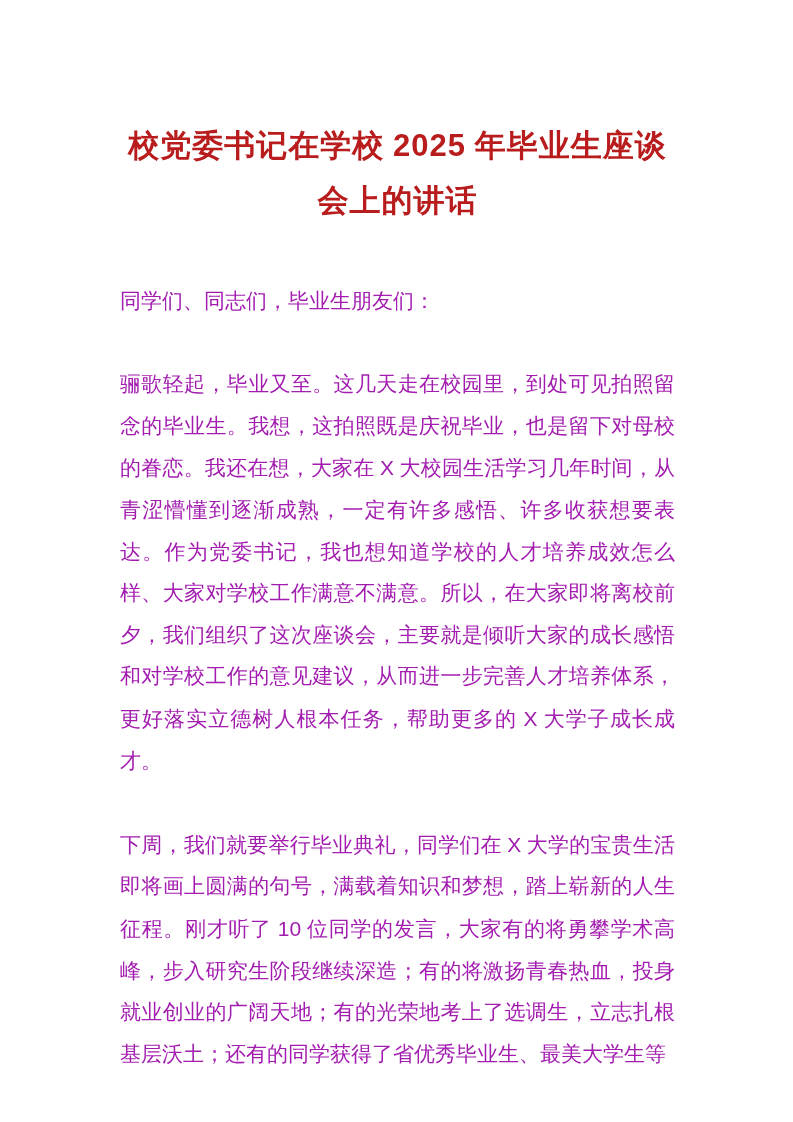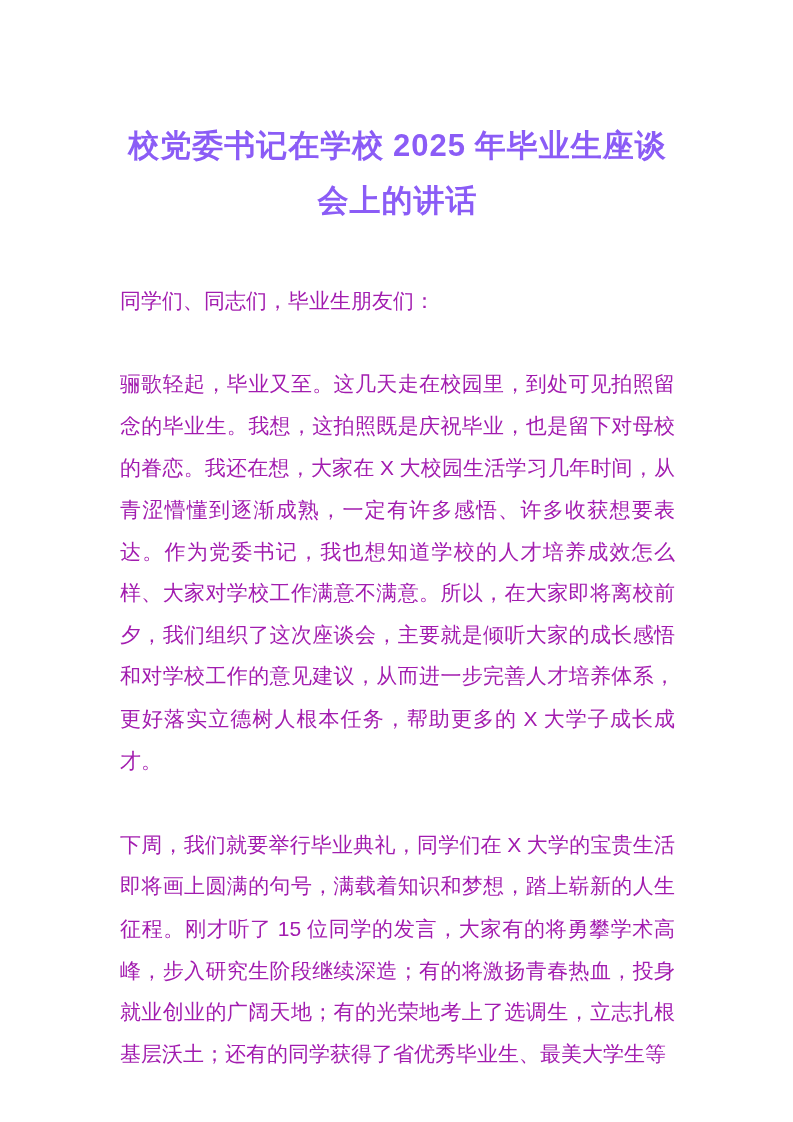--- a/index.html
+++ b/index.html
@@ -17,21 +17,21 @@
     padding: 118px 118px 0 120px;
     overflow: hidden;
     font-family: "Liberation Serif", "DejaVu Serif", serif;
   }
   .doc-title {
     margin: 0 0 53px 0;
     font-size: 31px;
     line-height: 55px;
     font-weight: 700;
     text-align: center;
-    color: #8b5cf6;
+    color: #b91c1c;
     letter-spacing: 1px;
   }
   .doc-body p {
     margin: 0 0 41.6px 0;
     font-size: 21px;
     line-height: 41.6px;
     text-align: justify;
     text-justify: inter-ideograph;
     word-break: break-all;
     color: #a21caf;
@@ -43,15 +43,15 @@
 </style>
 </head>
 <body>
 
 <div class="page">
   <h1 class="doc-title">校党委书记在学校 <span class="latin">2025</span> 年毕业生座谈会上的讲话</h1>
 
   <div class="doc-body">
     <p>同学们、同志们，毕业生朋友们：</p>
     <p>骊歌轻起，毕业又至。这几天走在校园里，到处可见拍照留念的毕业生。我想，这拍照既是庆祝毕业，也是留下对母校的眷恋。我还在想，大家在 <span class="latin">X</span> 大校园生活学习几年时间，从青涩懵懂到逐渐成熟，一定有许多感悟、许多收获想要表达。作为党委书记，我也想知道学校的人才培养成效怎么样、大家对学校工作满意不满意。所以，在大家即将离校前夕，我们组织了这次座谈会，主要就是倾听大家的成长感悟和对学校工作的意见建议，从而进一步完善人才培养体系，更好落实立德树人根本任务，帮助更多的 <span class="latin">X</span> 大学子成长成才。</p>
-    <p>下周，我们就要举行毕业典礼，同学们在 <span class="latin">X</span> 大学的宝贵生活即将画上圆满的句号，满载着知识和梦想，踏上崭新的人生征程。刚才听了 <span class="latin">15</span> 位同学的发言，大家有的将勇攀学术高峰，步入研究生阶段继续深造；有的将激扬青春热血，投身就业创业的广阔天地；有的光荣地考上了选调生，立志扎根基层沃土；还有的同学获得了省优秀毕业生、最美大学生等</p>
+    <p>下周，我们就要举行毕业典礼，同学们在 <span class="latin">X</span> 大学的宝贵生活即将画上圆满的句号，满载着知识和梦想，踏上崭新的人生征程。刚才听了 <span class="latin">10</span> 位同学的发言，大家有的将勇攀学术高峰，步入研究生阶段继续深造；有的将激扬青春热血，投身就业创业的广阔天地；有的光荣地考上了选调生，立志扎根基层沃土；还有的同学获得了省优秀毕业生、最美大学生等</p>
   </div>
 </div>
 
 </body></html>

